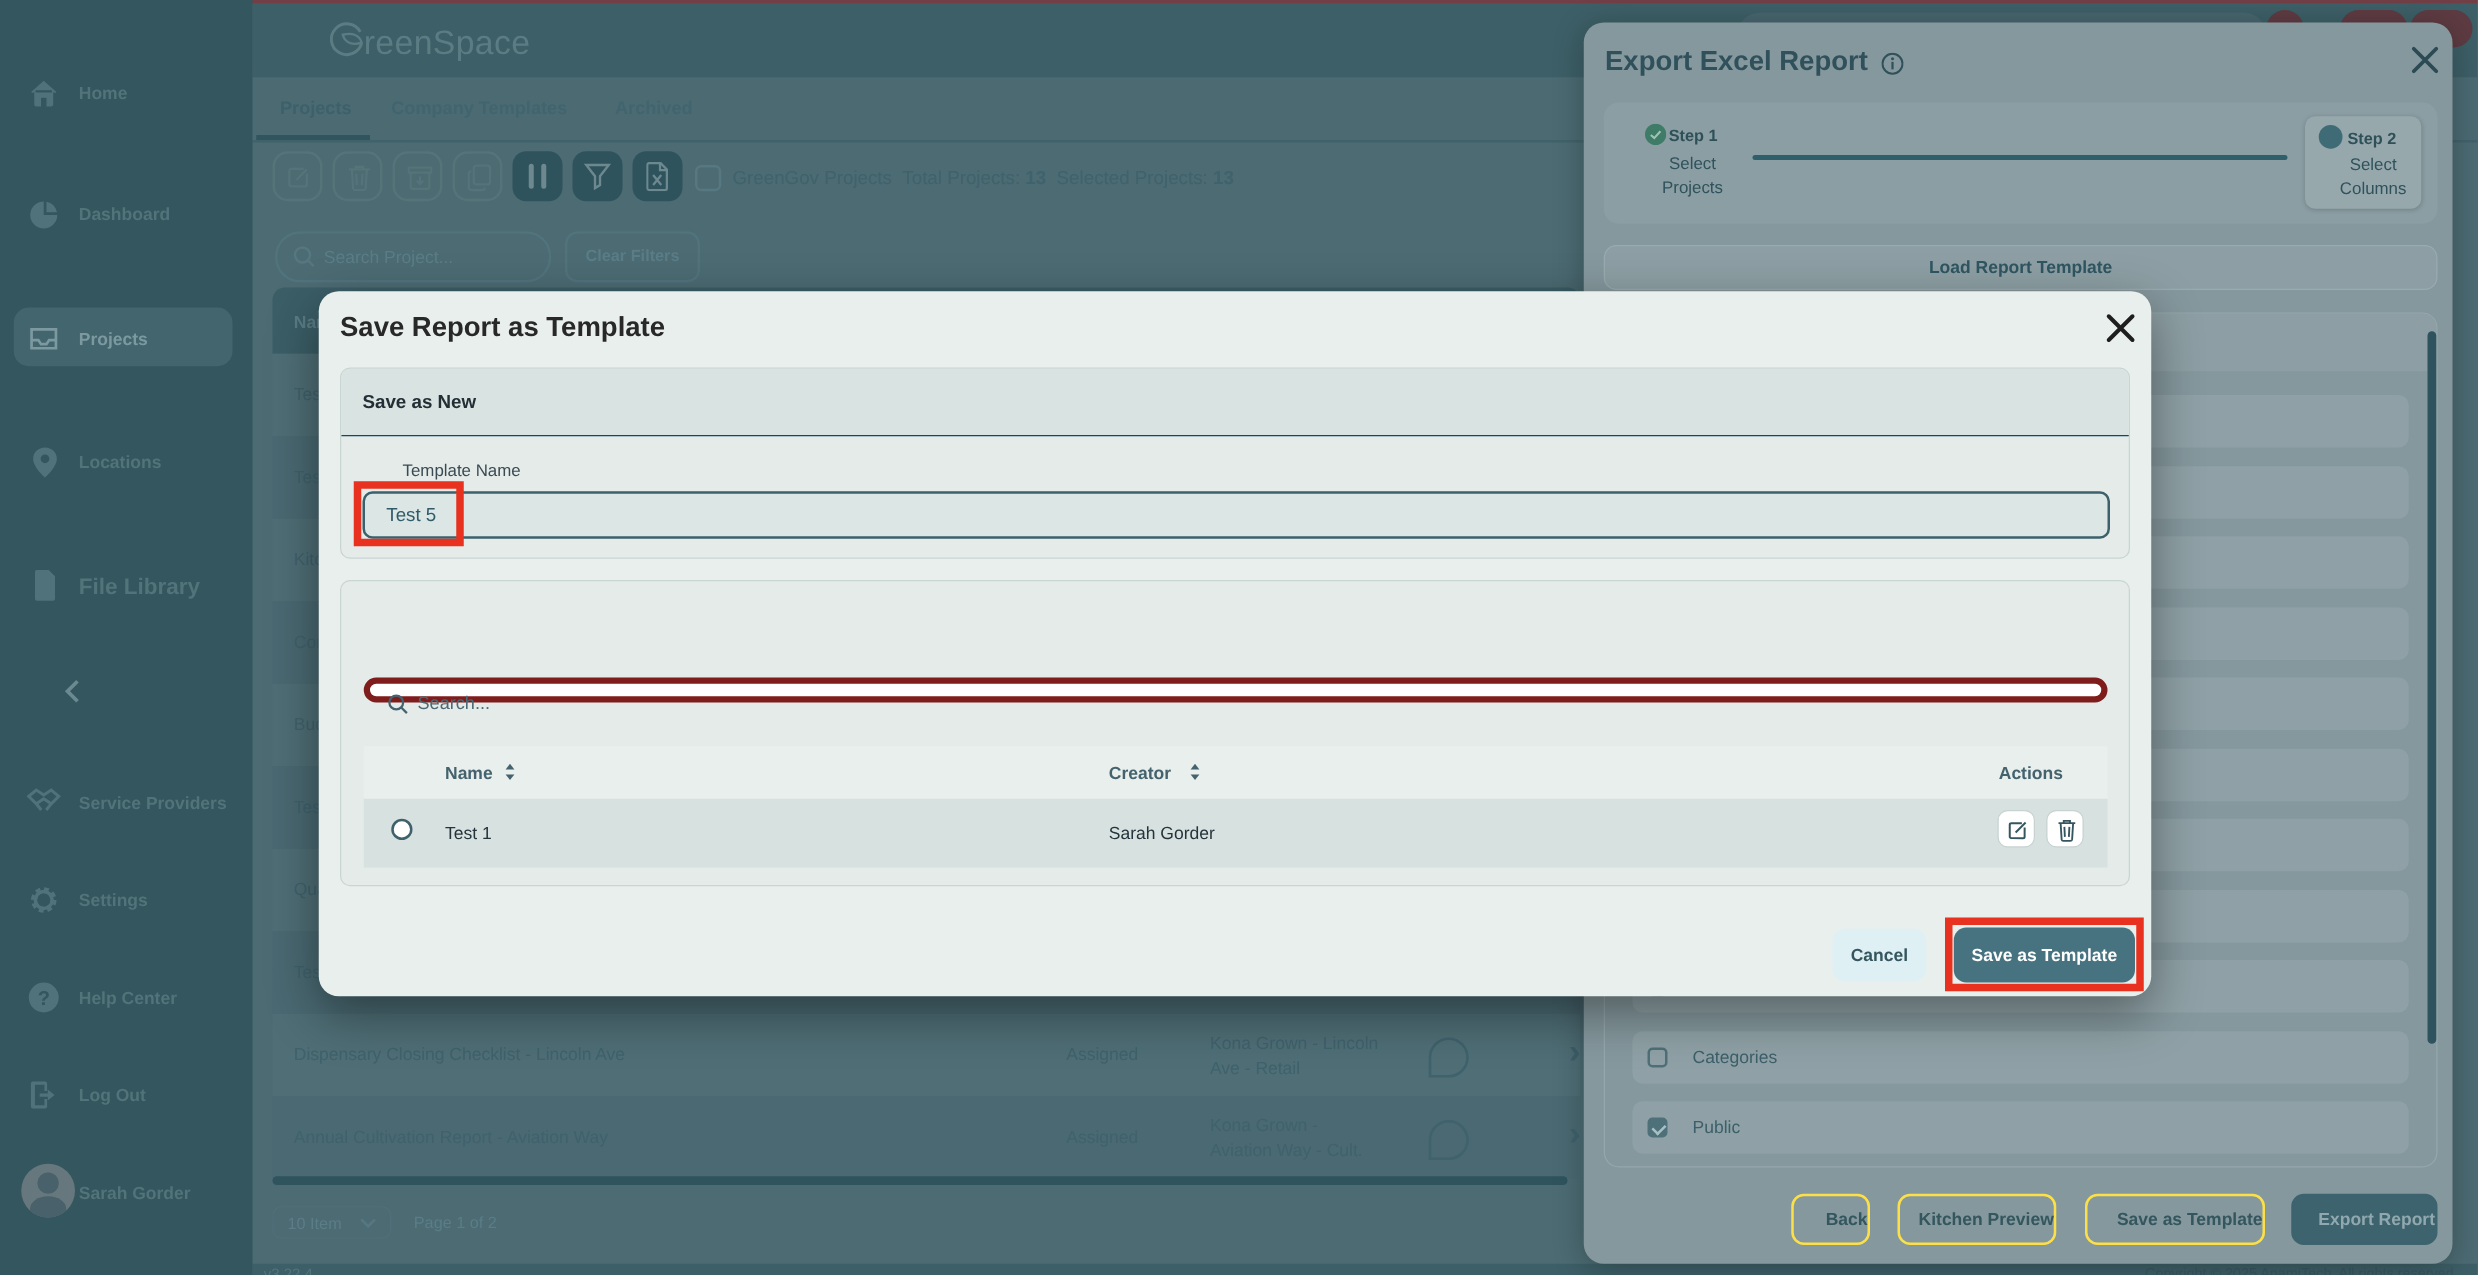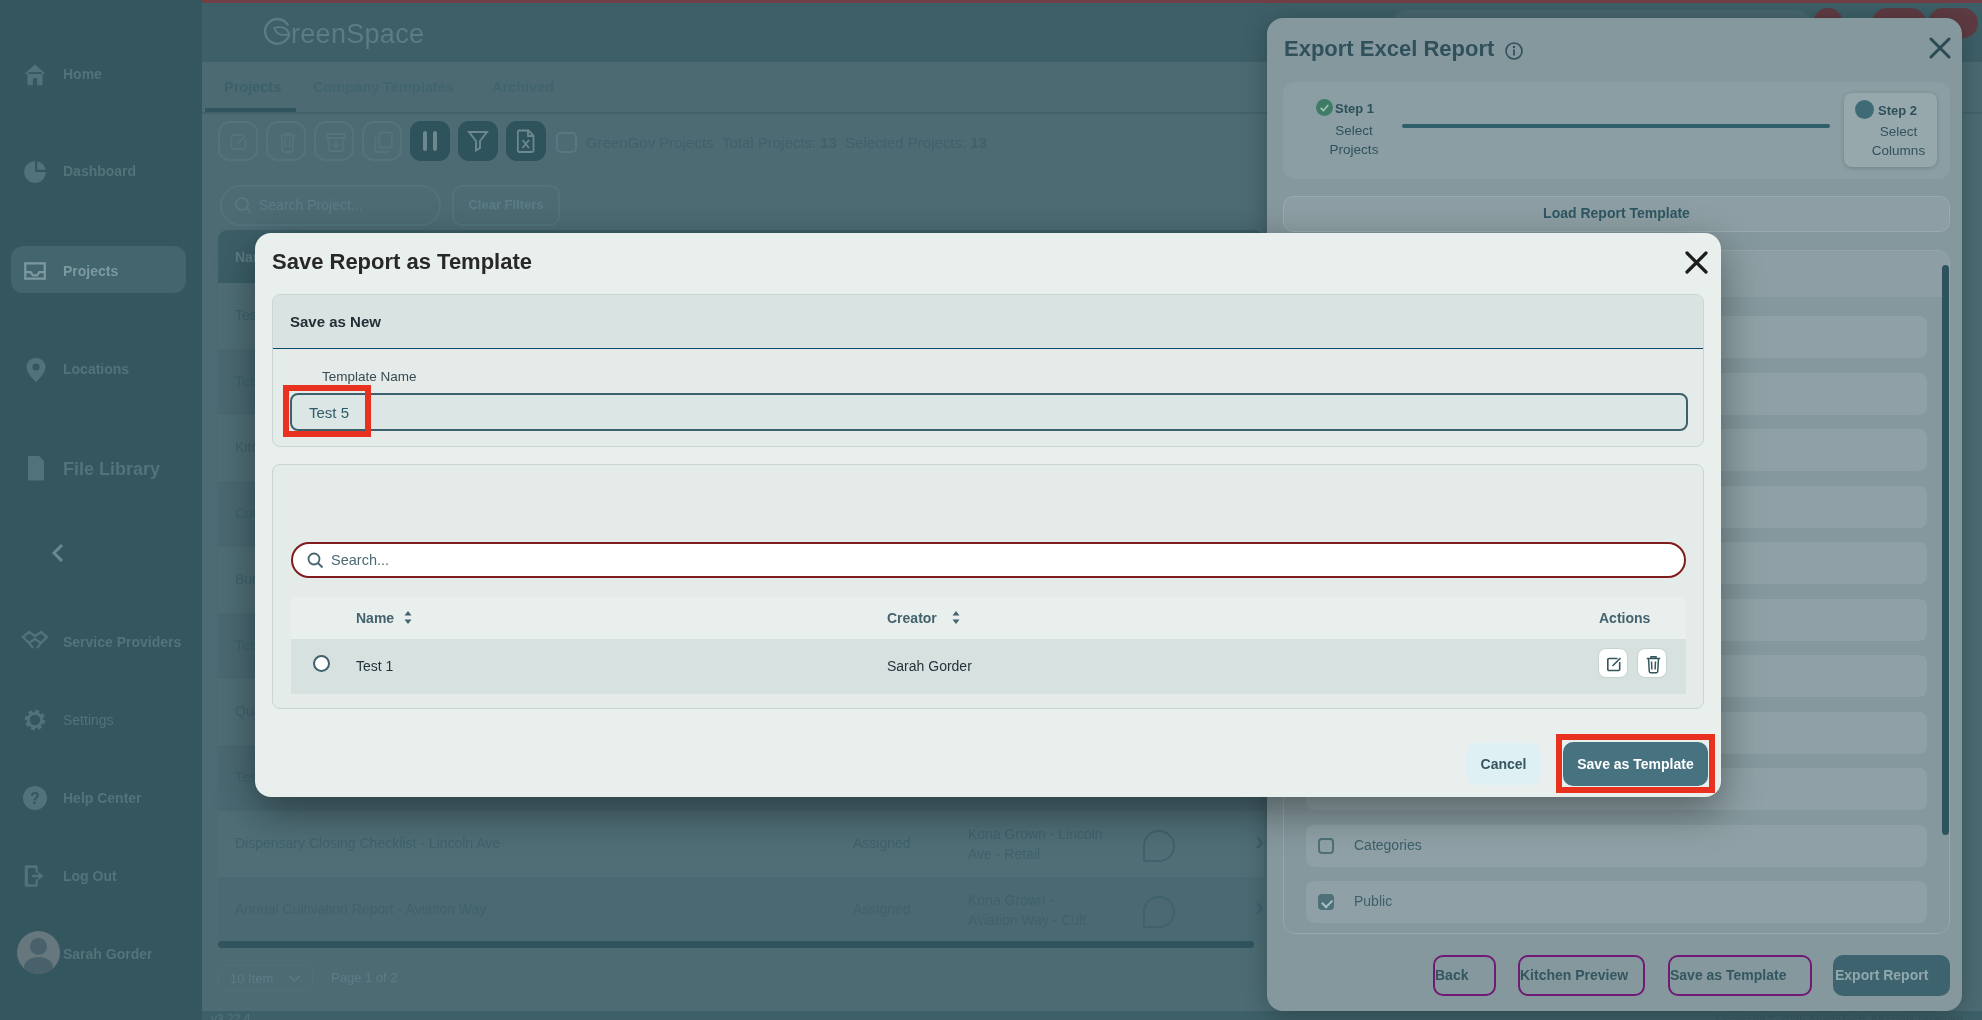--- a/index.html
+++ b/index.html
@@ -10,22 +10,22 @@
   .row .rn{position:absolute;left:17px;top:24px;font-size:14px;color:#3f626c;white-space:nowrap;}
   .row .rs{position:absolute;left:635px;top:24px;font-size:14px;color:#3f626c;}
   .row .rl{position:absolute;left:750px;top:13px;font-size:14px;line-height:20px;color:#3f626c;}
   .row .rc{position:absolute;left:925px;top:19px;width:28px;height:28px;border:2px solid #3f626c;border-radius:50% 50% 50% 0;}
   .row:after{content:"›";position:absolute;left:1037px;top:14px;font-size:28px;font-weight:700;color:#3f626c;}
   .crow{position:absolute;left:22px;width:621px;height:42px;border-radius:8px;background:#8fa1a6;}
   .crow .cb{position:absolute;left:12px;top:13px;width:16px;height:16px;border:2px solid #4f7078;border-radius:4px;box-sizing:border-box;}
   .crow .cb.on{background:#4e7079;}
   .crow .cb.on:after{content:"";position:absolute;left:2px;top:2.5px;width:8px;height:4.5px;border-left:2px solid #a8c0c5;border-bottom:2px solid #a8c0c5;transform:rotate(-45deg);}
   .crow .cl{position:absolute;left:48px;top:12px;font-size:14px;color:#3c5f69;}
-  .dbtn{position:absolute;top:937px;height:41px;border:2px solid #701a75;border-radius:10px;box-sizing:border-box;
-        text-align:left;line-height:37px;font-size:14px;font-weight:700;color:#33565f;white-space:nowrap;}
+  .dbtn{position:absolute;top:937px;height:41px;border:2px solid #fde047;border-radius:10px;box-sizing:border-box;
+        text-align:right;line-height:37px;font-size:14px;font-weight:700;color:#33565f;white-space:nowrap;}
 </style>
 </head>
 <body>
 
 <div class="abs" style="left:0;top:0;width:1982px;height:3px;background:#713f45;"></div>
 
 <div class="abs" style="left:202px;top:3px;width:1780px;height:59px;background:#3d5f67;"></div>
 
 <div class="abs" style="left:263px;top:16px;width:170px;height:32px;" id="logo">
 <svg width="170" height="34" viewBox="0 0 170 34">
@@ -240,21 +240,21 @@
   <div class="abs" style="left:63px;top:634px;font-size:14px;font-weight:700;color:#517379;white-space:nowrap;">Service Providers</div>
 
   <div class="abs" style="left:22px;top:707px;width:26px;height:26px;">
     <svg width="26" height="26" viewBox="0 0 24 24">
         <g fill="none" stroke="#50727b">
           <circle cx="12" cy="12" r="7.2" stroke-width="4.5" stroke-dasharray="3.2 2.45"></circle>
           <circle cx="12" cy="12" r="6.2" stroke-width="2.6"></circle>
         </g>
       </svg>
   </div>
-  <div class="abs" style="left:63px;top:712px;font-size:14px;font-weight:400;color:#517379;white-space:nowrap;">Settings</div>
+  <div class="abs" style="left:63px;top:712px;font-size:14px;font-weight:700;color:#517379;white-space:nowrap;">Settings</div>
 
   <div class="abs" style="left:22px;top:785px;width:26px;height:26px;">
     <svg width="26" height="26" viewBox="0 0 26 26">
         <circle cx="13" cy="13" r="12" fill="#50727b"></circle>
         <text x="13" y="19" text-anchor="middle" font-size="16" font-weight="bold" fill="#34565e">?</text>
       </svg>
   </div>
   <div class="abs" style="left:63px;top:790px;font-size:14px;font-weight:700;color:#517379;white-space:nowrap;">Help Center</div>
 
   <div class="abs" style="left:22px;top:863px;width:26px;height:26px;">
@@ -369,21 +369,21 @@
     <div class="abs" style="left:0;top:0;width:1432px;height:54px;background:#d9e3e1;border-bottom:1px solid #0c4a6e;box-sizing:border-box;">
       <div class="abs" style="left:17px;top:18px;font-size:15px;font-weight:700;color:#232f36;">Save as New</div>
     </div>
     <div class="abs" style="left:17px;top:74px;font-size:13.5px;color:#3a4a52;margin-left:32px;">Template Name</div>
     <div class="abs" style="left:17px;top:98px;width:1398px;height:38px;border-radius:8px;background:#dce6e4;border:2px solid #3c616c;box-sizing:border-box;">
       <div class="abs" style="left:17px;top:9px;font-size:15px;color:#2f5b6a;">Test 5</div>
     </div>
   </div>
 
   <div class="abs" style="left:17px;top:231px;width:1432px;height:245px;border-radius:8px;border:1px solid #c9d5d3;box-sizing:border-box;background:#e4ebe9;overflow:hidden;">
-    <div class="abs" style="left:18px;top:77px;width:1395px;height:36px;border-radius:18px;background:#ffffff;border:2px solid #7f1d1d;box-sizing:border-box;text-align:right;">
+    <div class="abs" style="left:18px;top:77px;width:1395px;height:20px;border-radius:18px;background:#ffffff;border:5px solid #7f1d1d;box-sizing:border-box;text-align:right;">
       <svg class="abs" style="left:14px;top:8px;" width="17" height="17" viewBox="0 0 17 17">
           <circle cx="7" cy="7" r="5.5" fill="none" stroke="#44636e" stroke-width="1.8"></circle>
           <line x1="11" y1="11" x2="15.5" y2="15.5" stroke="#44636e" stroke-width="1.8"></line>
         </svg>
       <div class="abs" style="left:38px;top:8px;font-size:14.5px;color:#4c6a74;">Search...</div>
     </div>
 
     <div class="abs" style="left:18px;top:132px;width:1395px;height:42px;background:#e9efec;">
       <div class="abs" style="left:65px;top:13px;font-size:14px;font-weight:700;color:#44636e;">Name</div>
       <svg class="abs" style="left:112px;top:13px;" width="10" height="15" viewBox="0 0 10 15">

